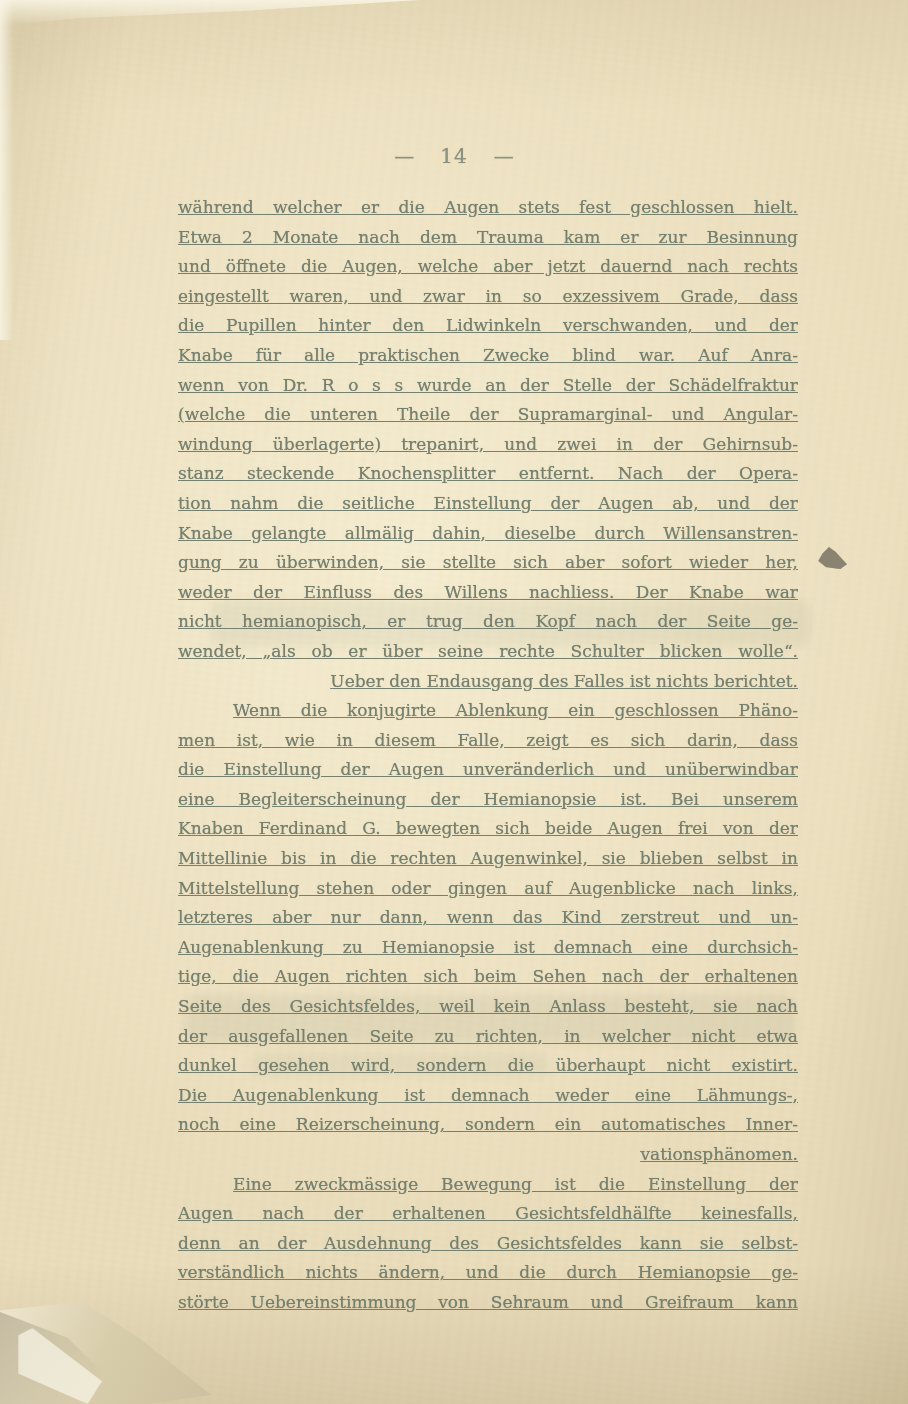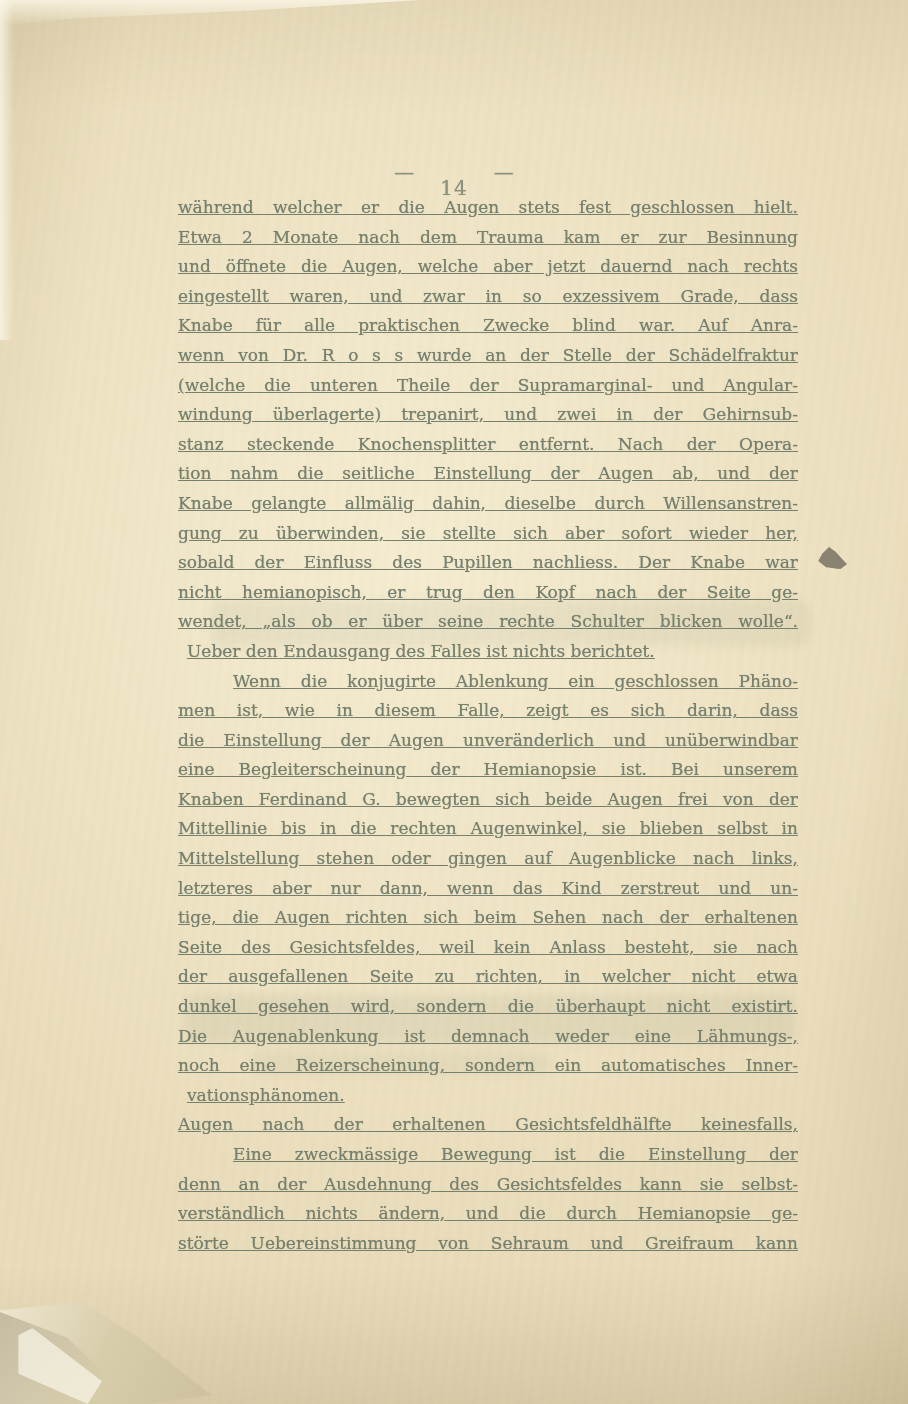--- a/index.html
+++ b/index.html
@@ -42,33 +42,33 @@
     background:linear-gradient(90deg, rgba(250,246,230,.8), rgba(250,246,230,0));
     pointer-events:none;
   }
   
   .pagehead{
     position:absolute;left:0;top:144px;width:100%;
     display:flex;justify-content:center;align-items:center;gap:26px;
     color:var(--ink-soft);font-size:20px;
     text-shadow:0 0 .7px rgba(122,130,112,.8);
   }
-  .pagehead .num{letter-spacing:1px;margin-top:32px;}
+  .pagehead .num{letter-spacing:1px;}
   
   .textblock{
     position:absolute;left:178px;top:193px;width:620px;
     color:var(--ink);font-size:17px;
     text-shadow:0 0 .7px rgba(118,128,111,.75);
   }
   .line{
     line-height:29.6px;height:29.6px;overflow:hidden;
     text-align:justify;white-space:normal;text-decoration:underline;
   }
   .line::after{content:"";display:inline-block;width:100%;height:0;}
-  .line.nojust{text-align:left;margin-left:9px;}
+  .line.nojust{text-align:right;margin-left:9px;}
   .line.nojust::after{content:none;}
   .line.indent{text-indent:55px;}
   
   .smudge{
     position:absolute;pointer-events:none;filter:blur(4px);
     background:rgba(140,152,120,.10);border-radius:12px;
   }
   .smudge.s1{left:210px;top:600px;width:600px;height:46px;}
   .smudge.s2{left:185px;top:995px;width:610px;height:48px;background:rgba(140,152,120,.12);}
   .smudge.s3{left:250px;top:1052px;width:300px;height:24px;background:rgba(140,152,120,.09);}
@@ -118,53 +118,55 @@
     <span class="num">14</span>
     <span>—</span>
   </div>
 
   <div class="textblock" id="textblock">
       <div>
         <div class="line">während welcher er die Augen stets fest geschlossen hielt.</div>
         <div class="line">Etwa 2 Monate nach dem Trauma kam er zur Besinnung</div>
         <div class="line">und öffnete die Augen, welche aber jetzt dauernd nach rechts</div>
         <div class="line">eingestellt waren, und zwar in so exzessivem Grade, dass</div>
+        <div class="line">die Pupillen hinter den Lidwinkeln verschwanden, und der</div>
         <div class="line">Knabe für alle praktischen Zwecke blind war.  Auf Anra-</div>
         <div class="line">wenn von Dr. R o s s wurde an der Stelle der Schädelfraktur</div>
         <div class="line">(welche die unteren Theile der Supramarginal- und Angular-</div>
         <div class="line">windung überlagerte) trepanirt, und zwei in der Gehirnsub-</div>
         <div class="line">stanz steckende Knochensplitter entfernt.  Nach der Opera-</div>
         <div class="line">tion nahm die seitliche Einstellung der Augen ab, und der</div>
         <div class="line">Knabe gelangte allmälig dahin, dieselbe durch Willensanstren-</div>
         <div class="line">gung zu überwinden, sie stellte sich aber sofort wieder her,</div>
-        <div class="line">sobald der Einfluss des Pupillen nachliess.  Der Knabe war</div>
+        <div class="line">weder der Einfluss des Willens nachliess.  Der Knabe war</div>
         <div class="line">nicht hemianopisch, er trug den Kopf nach der Seite ge-</div>
         <div class="line">wendet, „als ob er über seine rechte Schulter blicken wolle“.</div>
         <div class="line nojust">Ueber den Endausgang des Falles ist nichts berichtet.</div>
       </div>
       <div>
         <div class="line indent">Wenn die konjugirte Ablenkung ein geschlossen Phäno-</div>
         <div class="line">men ist, wie in diesem Falle, zeigt es sich darin, dass</div>
         <div class="line">die Einstellung der Augen unveränderlich und unüberwindbar</div>
         <div class="line">eine Begleiterscheinung der Hemianopsie ist.  Bei unserem</div>
         <div class="line">Knaben Ferdinand G. bewegten sich beide Augen frei von der</div>
         <div class="line">Mittellinie bis in die rechten Augenwinkel, sie blieben selbst in</div>
         <div class="line">Mittelstellung stehen oder gingen auf Augenblicke nach links,</div>
         <div class="line">letzteres aber nur dann, wenn das Kind zerstreut und un-</div>
+        <div class="line">Augenablenkung zu Hemianopsie ist demnach eine durchsich-</div>
         <div class="line">tige, die Augen richten sich beim Sehen nach der erhaltenen</div>
         <div class="line">Seite des Gesichtsfeldes, weil kein Anlass besteht, sie nach</div>
         <div class="line">der ausgefallenen Seite zu richten, in welcher nicht etwa</div>
         <div class="line">dunkel gesehen wird, sondern die überhaupt nicht existirt.</div>
         <div class="line">Die Augenablenkung ist demnach weder eine Lähmungs-,</div>
         <div class="line">noch eine Reizerscheinung, sondern ein automatisches Inner-</div>
         <div class="line nojust">vationsphänomen.</div>
       </div>
       <div>
+        <div class="line indent">Eine zweckmässige Bewegung ist die Einstellung der</div>
         <div class="line">Augen nach der erhaltenen Gesichtsfeldhälfte keinesfalls,</div>
-        <div class="line indent">Eine zweckmässige Bewegung ist die Einstellung der</div>
         <div class="line">denn an der Ausdehnung des Gesichtsfeldes kann sie selbst-</div>
         <div class="line">verständlich nichts ändern, und die durch Hemianopsie ge-</div>
         <div class="line">störte Uebereinstimmung von Sehraum und Greifraum kann</div>
       </div>
     </div>
 
   <div class="speck"></div>
 
   <div class="fold">
     <div class="f1"></div>

